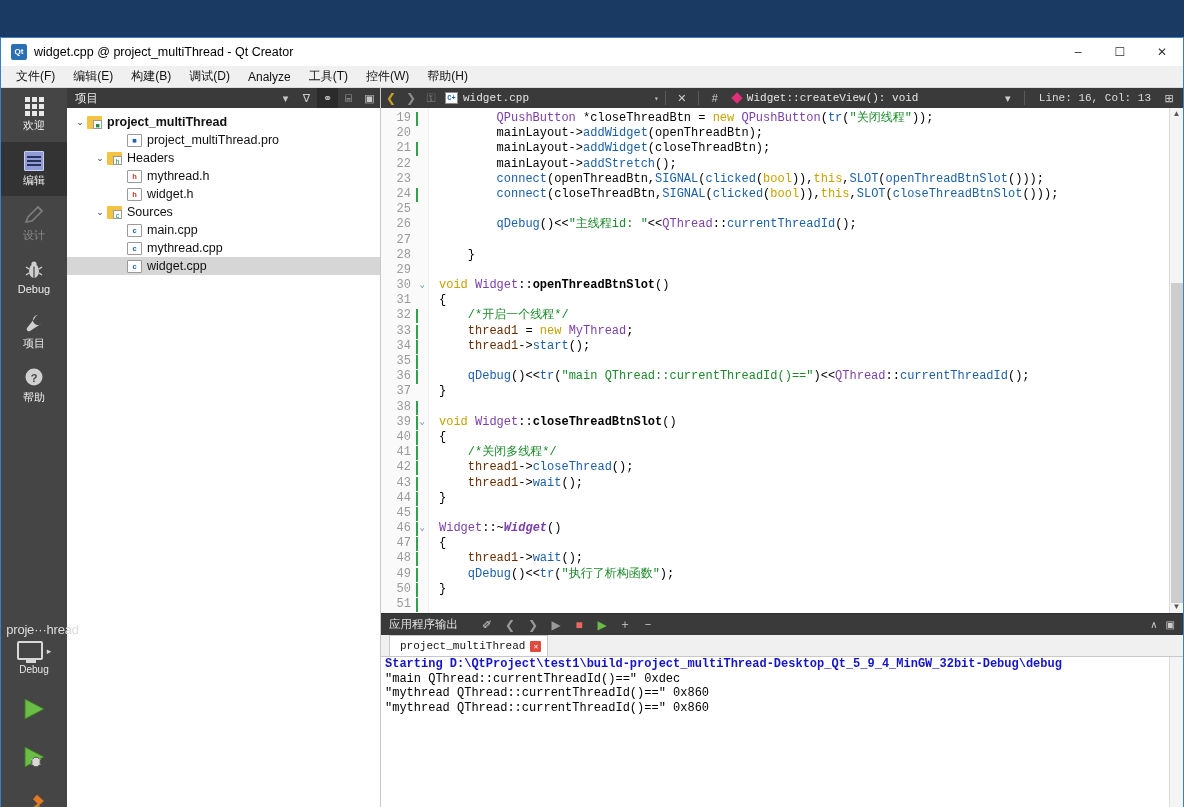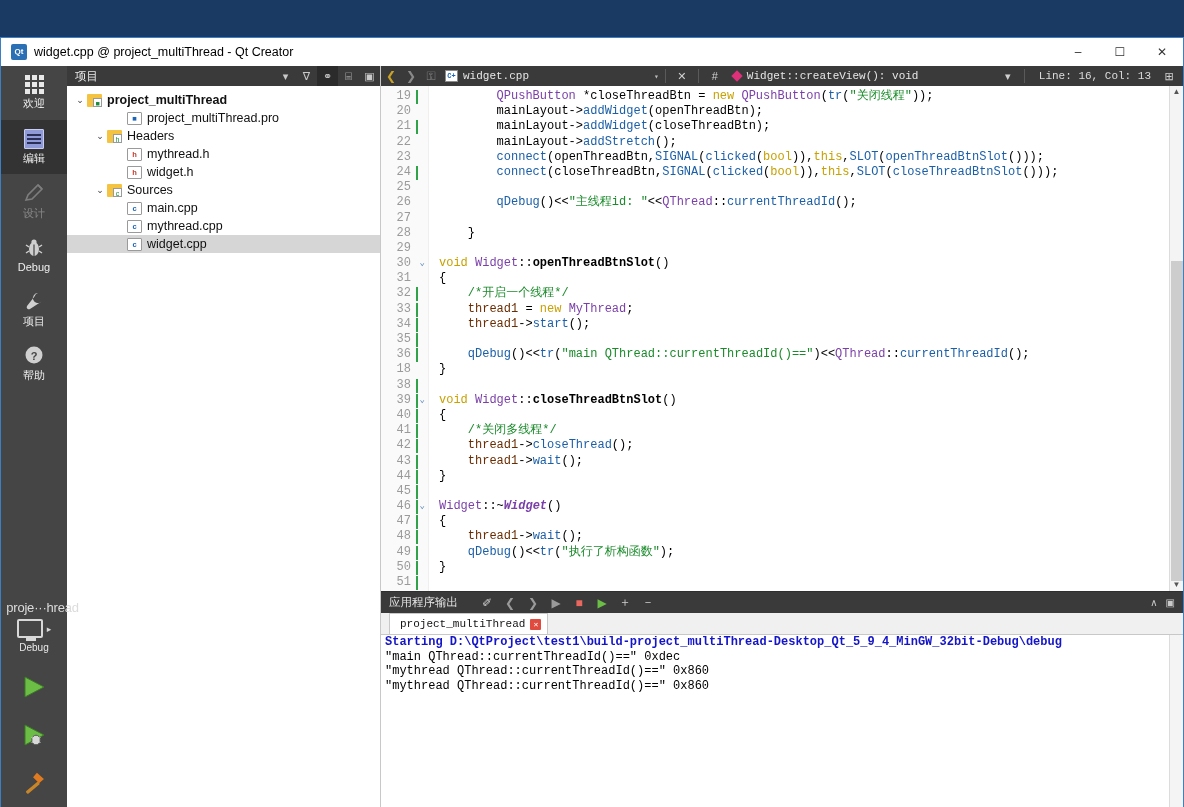--- a/index.html
+++ b/index.html
@@ -226,20 +226,30 @@
   <div class="titlebar">
     <div class="title-icon">Qt</div>
     <div class="title-text">widget.cpp @ project_multiThread - Qt Creator</div>
     <div class="win-btns">
       <div class="win-btn">–</div>
       <div class="win-btn">☐</div>
       <div class="win-btn">✕</div>
     </div>
   </div>
 
+  <div class="menubar">
+    <div class="menu-item">文件(F)</div>
+    <div class="menu-item">编辑(E)</div>
+    <div class="menu-item">构建(B)</div>
+    <div class="menu-item">调试(D)</div>
+    <div class="menu-item">Analyze</div>
+    <div class="menu-item">工具(T)</div>
+    <div class="menu-item">控件(W)</div>
+    <div class="menu-item">帮助(H)</div>
+  </div>
 
   <div class="body-row">
 
     <div class="modebar">
 
       <div class="mode">
         <span class="grid-icon">
           <i></i>
             <i></i>
             <i></i>
@@ -428,21 +438,21 @@
               <div class="gln">27</div>
               <div class="gln">28</div>
               <div class="gln">29</div>
               <div class="gln">30<span class="fold">⌄</span></div>
               <div class="gln">31</div>
               <div class="gln">32<span class="chg"></span></div>
               <div class="gln">33<span class="chg"></span></div>
               <div class="gln">34<span class="chg"></span></div>
               <div class="gln">35<span class="chg"></span></div>
               <div class="gln">36<span class="chg"></span></div>
-              <div class="gln">18</div>
+              <div class="gln">37</div>
               <div class="gln">38<span class="chg"></span></div>
               <div class="gln">39<span class="fold">⌄</span><span class="chg"></span></div>
               <div class="gln">40<span class="chg"></span></div>
               <div class="gln">41<span class="chg"></span></div>
               <div class="gln">42<span class="chg"></span></div>
               <div class="gln">43<span class="chg"></span></div>
               <div class="gln">44<span class="chg"></span></div>
               <div class="gln">45<span class="chg"></span></div>
               <div class="gln">46<span class="fold">⌄</span><span class="chg"></span></div>
               <div class="gln">47<span class="chg"></span></div>

